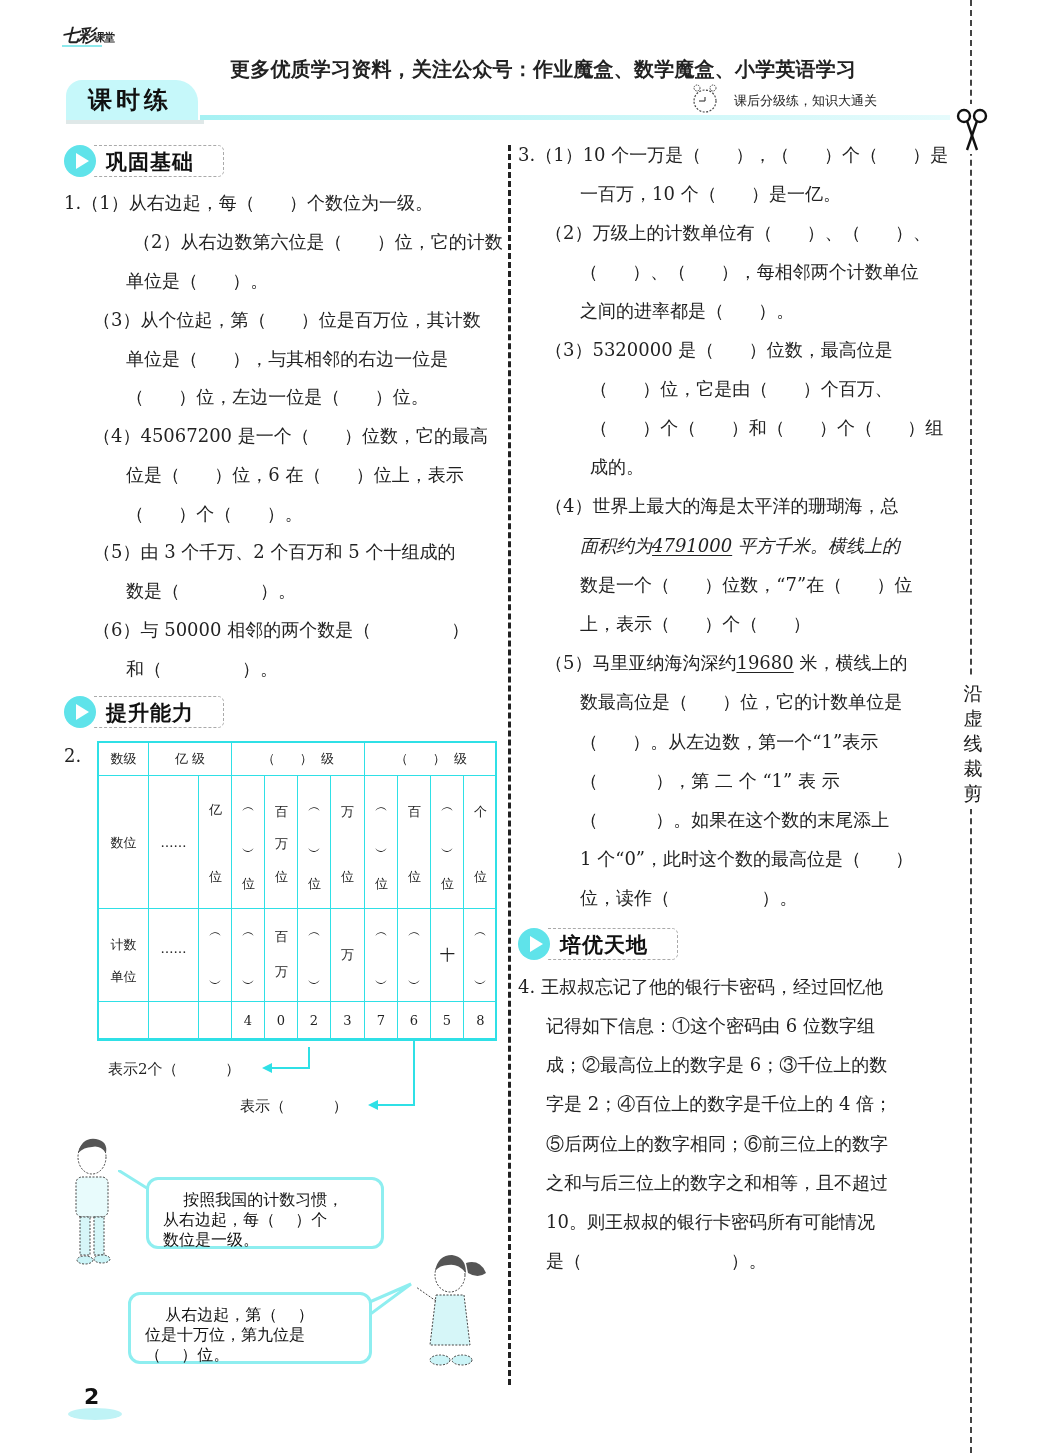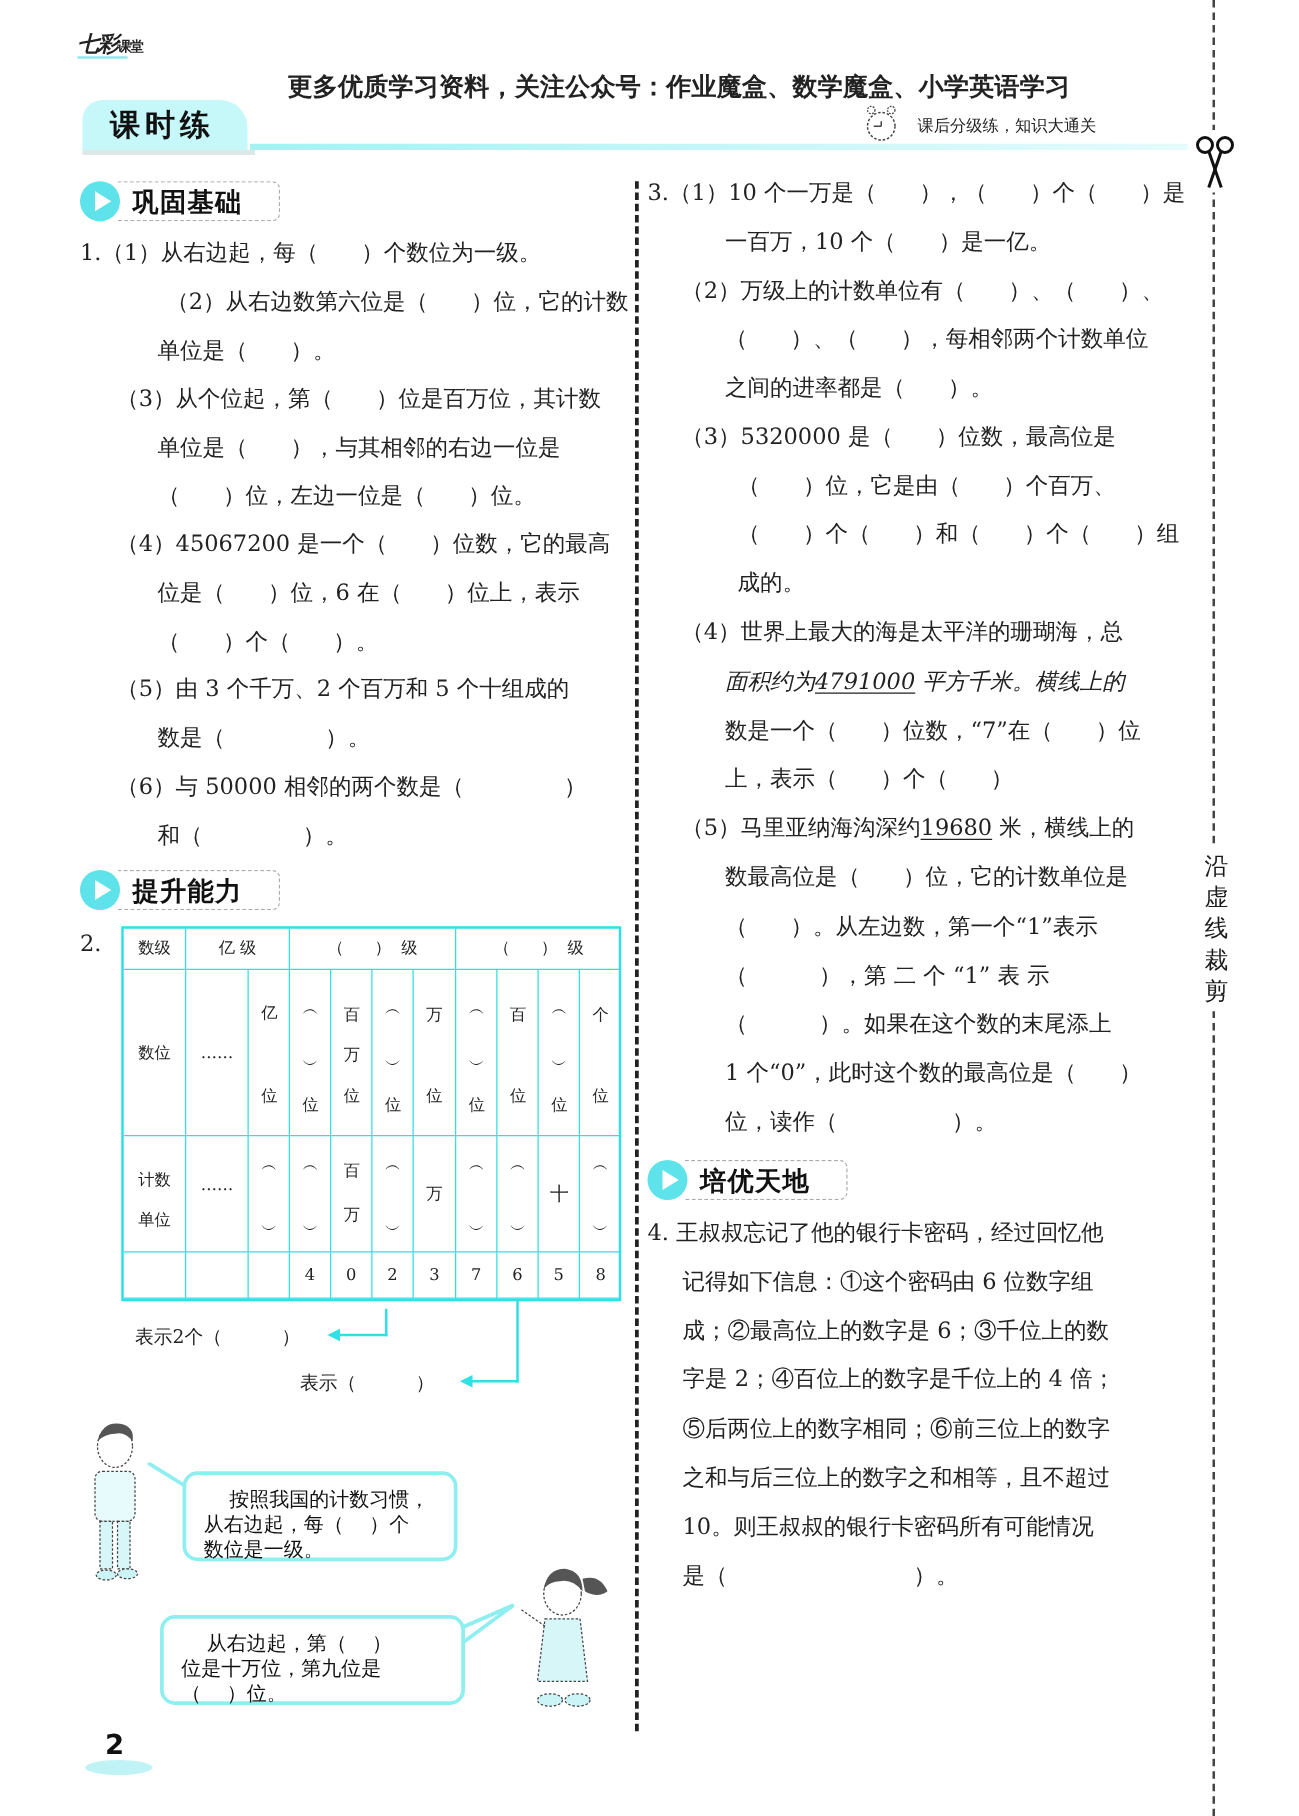--- a/index.html
+++ b/index.html
@@ -219,21 +219,21 @@
   <path d="M12 18 Q16 2 30 4 Q42 6 40 18 Q34 10 26 12 Q18 12 12 18Z" fill="#555"></path>
   <rect x="10" y="42" width="32" height="40" rx="6" fill="#e8fbfc" stroke="#444" stroke-dasharray="2 1.5"></rect>
   <rect x="14" y="82" width="10" height="38" fill="#d6f6f8" stroke="#444" stroke-dasharray="2 1.5"></rect>
   <rect x="28" y="82" width="10" height="38" fill="#d6f6f8" stroke="#444" stroke-dasharray="2 1.5"></rect>
   <ellipse cx="19" cy="125" rx="8" ry="4" fill="#cbf4f7" stroke="#444" stroke-dasharray="2 1.5"></ellipse>
   <ellipse cx="36" cy="124" rx="8" ry="4" fill="#cbf4f7" stroke="#444" stroke-dasharray="2 1.5"></ellipse>
 </svg>
 <svg class="abs" style="left:118px; top:1170px; width:40px; height:40px;" viewBox="0 0 40 40">
   <path d="M0 0 L32 20 L32 36" fill="#fff" stroke="#8eeef0" stroke-width="3"></path>
 </svg>
-<div class="bubble" style="left:146px; top:1177px; width:220px; height:72px;">    按照我国的计数习惯，
+<div class="bubble" style="left:146px; top:1177px; width:238px; height:72px;">    按照我国的计数习惯，
 从右边起，每（    ）个
 数位是一级。</div>
 
 <svg class="abs" style="left:365px; top:1282px; width:48px; height:40px;" viewBox="0 0 48 40">
   <path d="M0 36 L46 2 L0 22" fill="#fff" stroke="#8eeef0" stroke-width="3"></path>
 </svg>
 <div class="bubble" style="left:128px; top:1292px; width:244px; height:72px;">    从右边起，第（    ）
 位是十万位，第九位是
 （    ）位。</div>
 <svg class="kid" style="left:408px; top:1245px; width:90px; height:128px;" viewBox="0 0 90 128">

